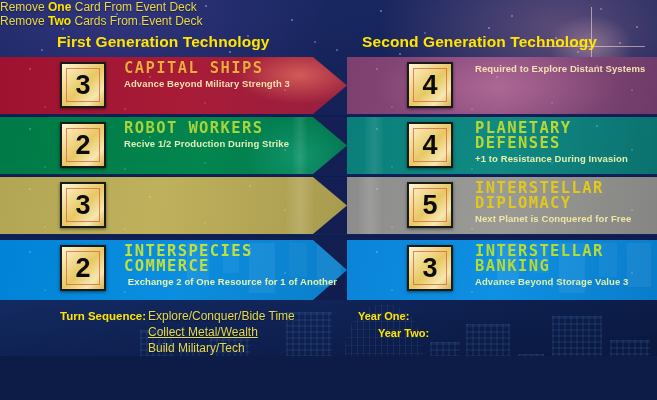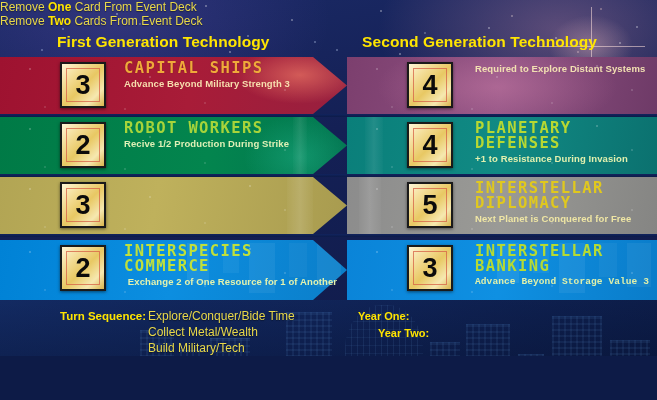--- a/index.html
+++ b/index.html
@@ -204,21 +204,21 @@
   #band-l2 .tech-sub  { color:#efe49a; }
   #band-l3 .tech-title{ color:#bfe03c; }
   #band-l3 .tech-sub  { color:#e4f3ae;text-align:center; }
   #band-r0 .tech-title{ color:#d8b03c; }
   #band-r0 .tech-sub  { color:#f2e0b2; }
   #band-r1 .tech-title{ color:#b7d832; }
   #band-r1 .tech-sub  { color:#e2f0ae; }
   #band-r2 .tech-title{ color:#e0c81e; }
   #band-r2 .tech-sub  { color:#efe6a4; }
   #band-r3 .tech-title{ color:#b5da33; }
-  #band-r3 .tech-sub  { color:#dff0ab;font-family:Liberation Mono, monospace; }
+  #band-r3 .tech-sub  { color:#dff0ab; }
 
   
   .sep {
     position:absolute; left:0; width:657px; height:3px;
     background:linear-gradient(to bottom,#11245e,#0d1b49);
   }
 
   
   #bottom {
     position:absolute; left:0; top:300px; width:657px; height:100px;
@@ -261,21 +261,21 @@
     color:#FFE500; font-weight:bold; font-size:11.5px;
     white-space:nowrap;
   }
   .bt-item {
     position:absolute;
     color:#e8d84a; font-size:12px; white-space:nowrap;
     text-shadow:0 1px 1px rgba(0,0,0,0.4);
   }
   #turn-label { left:60px; top:310px; }
   .turn-item { left:148px; }
-  #ti0 { top:309px; } #ti1 { top:325px; } #ti2 { top:341px; } #ti3 { top:357px;font-family:Liberation Mono, monospace; }
+  #ti0 { top:309px; } #ti1 { top:325px;text-decoration:underline; } #ti2 { top:341px; } #ti3 { top:357px;font-family:Liberation Mono, monospace; }
 
   .yr-label { left:358px; color:#FFE500; font-weight:bold; font-size:11px; }
   #yr0-label { top:310px; } #yr1-label { top:327px;margin-left:20px; }
   .yr-text { left:420px; color:#e8d84a; font-size:12px; white-space:nowrap;
              text-shadow:0 1px 1px rgba(0,0,0,0.4); }
   #yr0-text { top:309px; } #yr1-text { top:326px; }
   .yr-text b { color:#FFE500; font-weight:bold; }
 </style>
 </head>
 <body>

